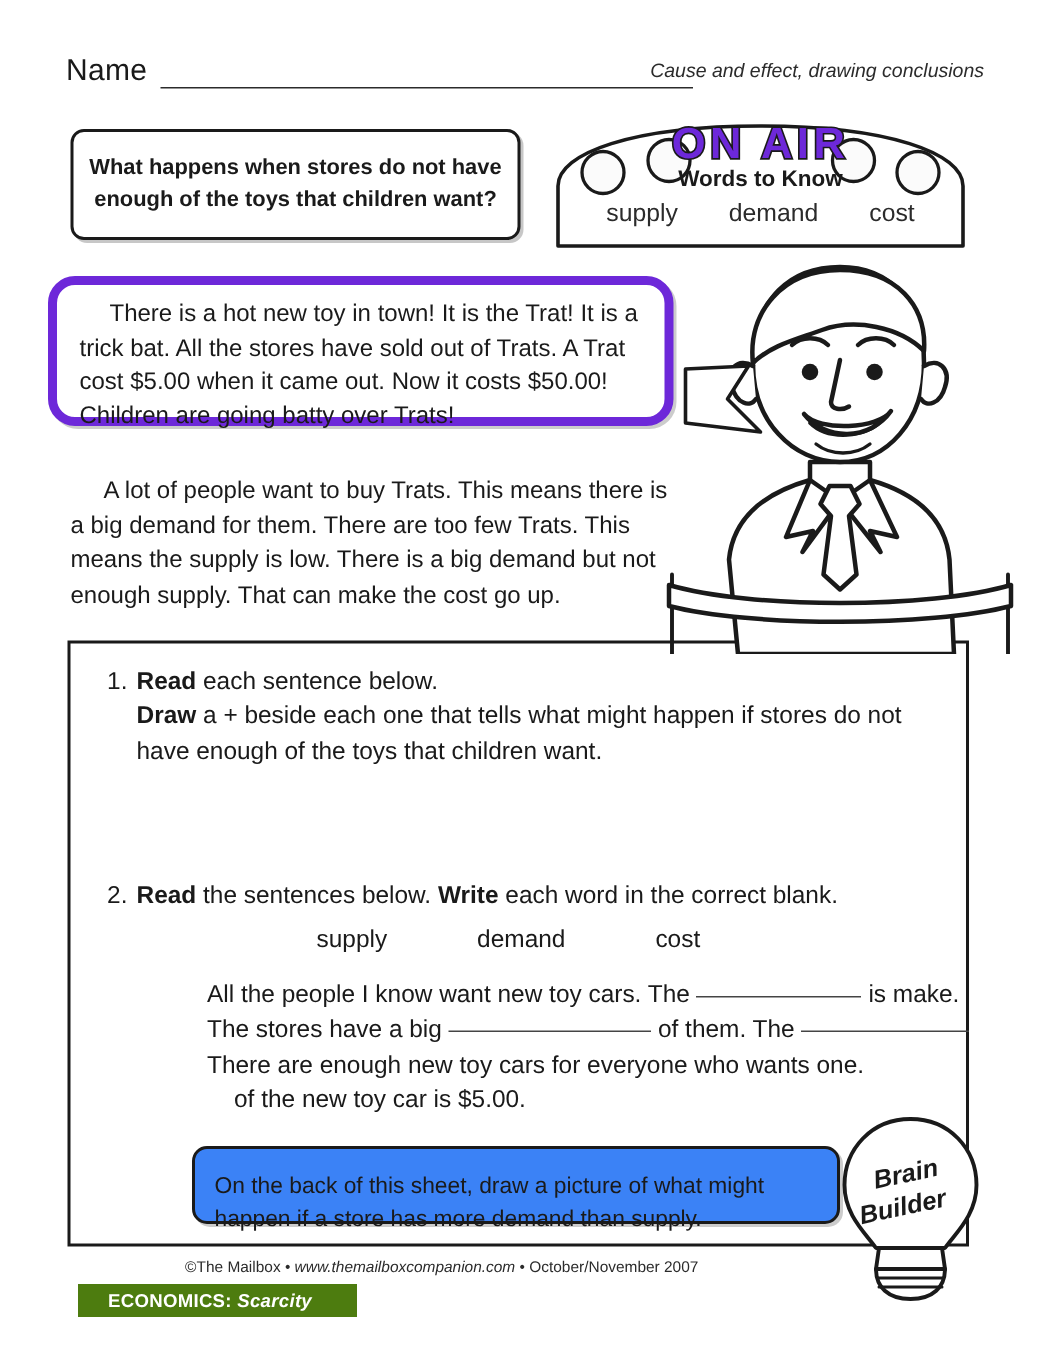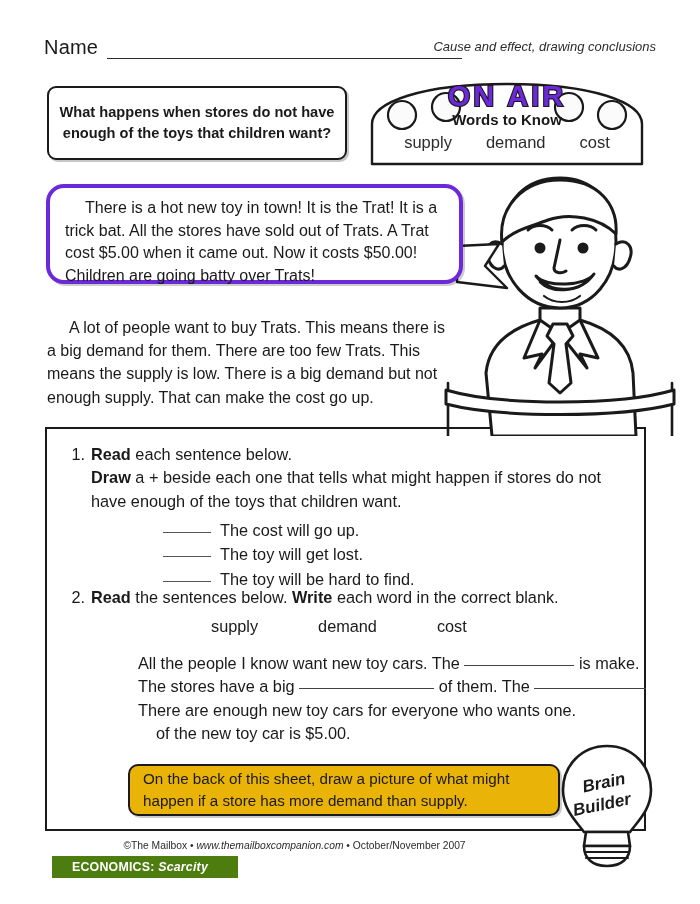--- a/index.html
+++ b/index.html
@@ -115,25 +115,25 @@
     font-weight: bold;
     letter-spacing: 3px;
     color: #6d28d9;
     -webkit-text-stroke: 2.2px #1a1a1a;
     paint-order: stroke fill;
   }
 
   
   .speech {
     position: absolute;
-    left: 46px;
+    left: 32px;
     top: 184px;
     width: 417px;
     height: 100px;
-    border: 4px solid #6d28d9;
+    border: 6px solid #6d28d9;
     border-radius: 18px;
     box-sizing: border-box;
     background: #fff;
     padding: 9px 16px 6px 15px;
     box-shadow: 2px 2px 0 rgba(0,0,0,.2);
     z-index: 4;
   }
   .speech p {
     margin: 0;
     font-size: 16px;
@@ -240,22 +240,22 @@
   
   .bb-box {
     position: absolute;
     left: 128px;
     top: 764px;
     width: 432px;
     height: 52px;
     border: 2px solid #1a1a1a;
     border-radius: 10px;
     box-sizing: border-box;
-    background: #eab308;
-    padding: 2px 13px;
+    background: #3b82f6;
+    padding: 14px 13px;
     box-shadow: 2px 2px 0 rgba(0,0,0,.2);
     z-index: 3;
   }
   .bb-box p { margin: 0; font-size: 15.2px; line-height: 1.42; }
 
   .bulb {
     position: absolute;
     left: 558px;
     top: 740px;
     width: 98px;
@@ -372,34 +372,20 @@
   <div class="activity-box">
 
     <div class="item q1">
       <span class="item-num">1.</span>
       <div class="item-body">
         <div>
           <b>Read</b><span> each sentence below.</span>
         </div>
         <div>
           <b>Draw</b><span> a + beside each one that tells what might happen if stores do not have enough of the toys that children want.</span>
-        </div>
-        <div class="choices">
-          <div class="choice">
-            <span class="blank-short"></span>
-            <span>The cost will go up.</span>
-          </div>
-          <div class="choice">
-            <span class="blank-short"></span>
-            <span>The toy will get lost.</span>
-          </div>
-          <div class="choice">
-            <span class="blank-short"></span>
-            <span>The toy will be hard to find.</span>
-          </div>
         </div>
       </div>
     </div>
 
     <div class="item q2">
       <span class="item-num">2.</span>
       <div class="item-body">
         <div>
           <b>Read</b><span> the sentences below. </span><b>Write</b><span> each word in the correct blank.</span>
         </div>

